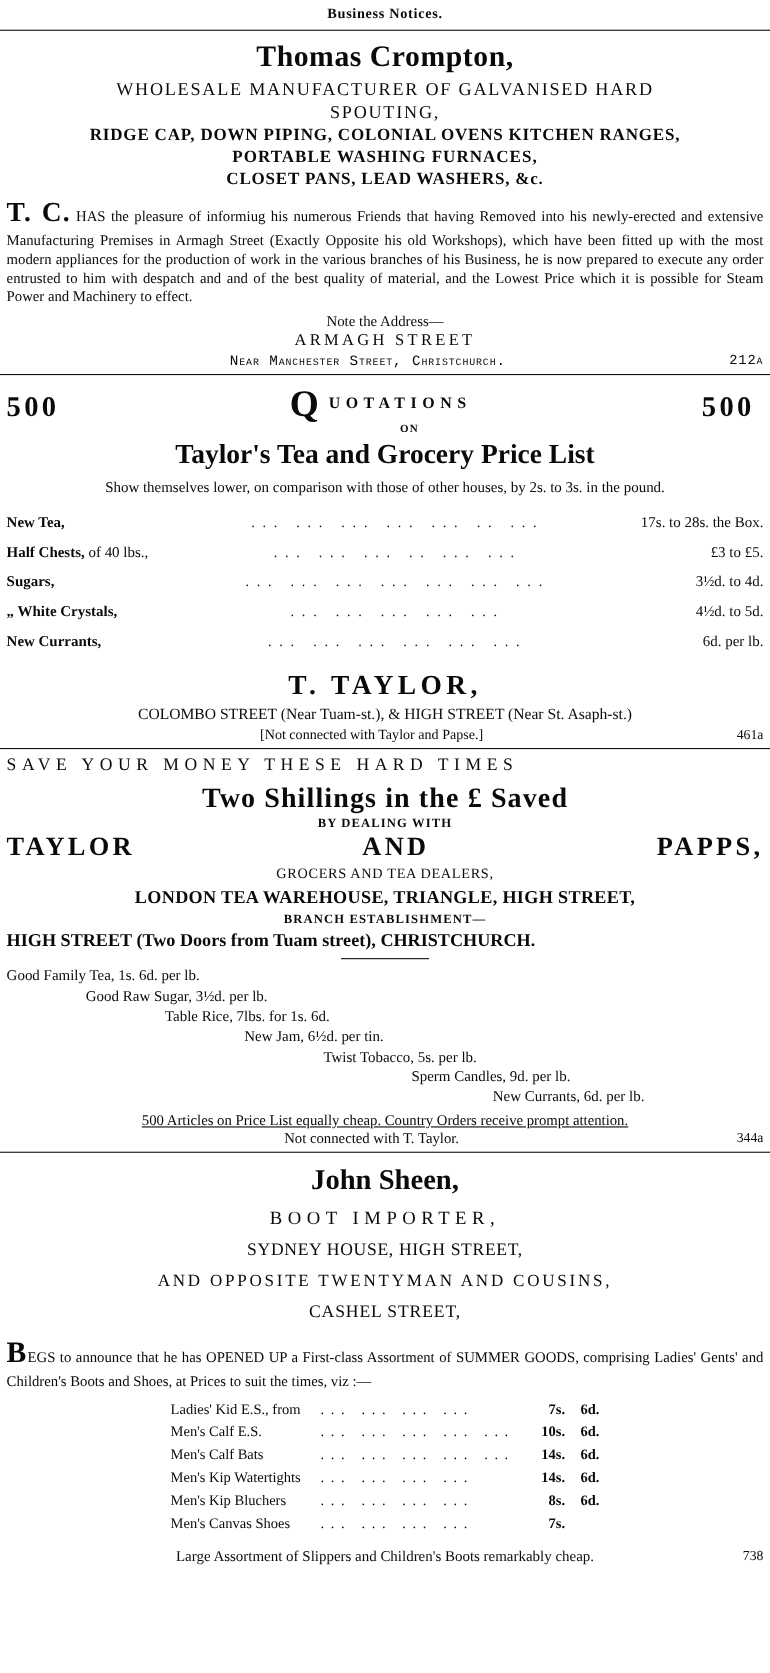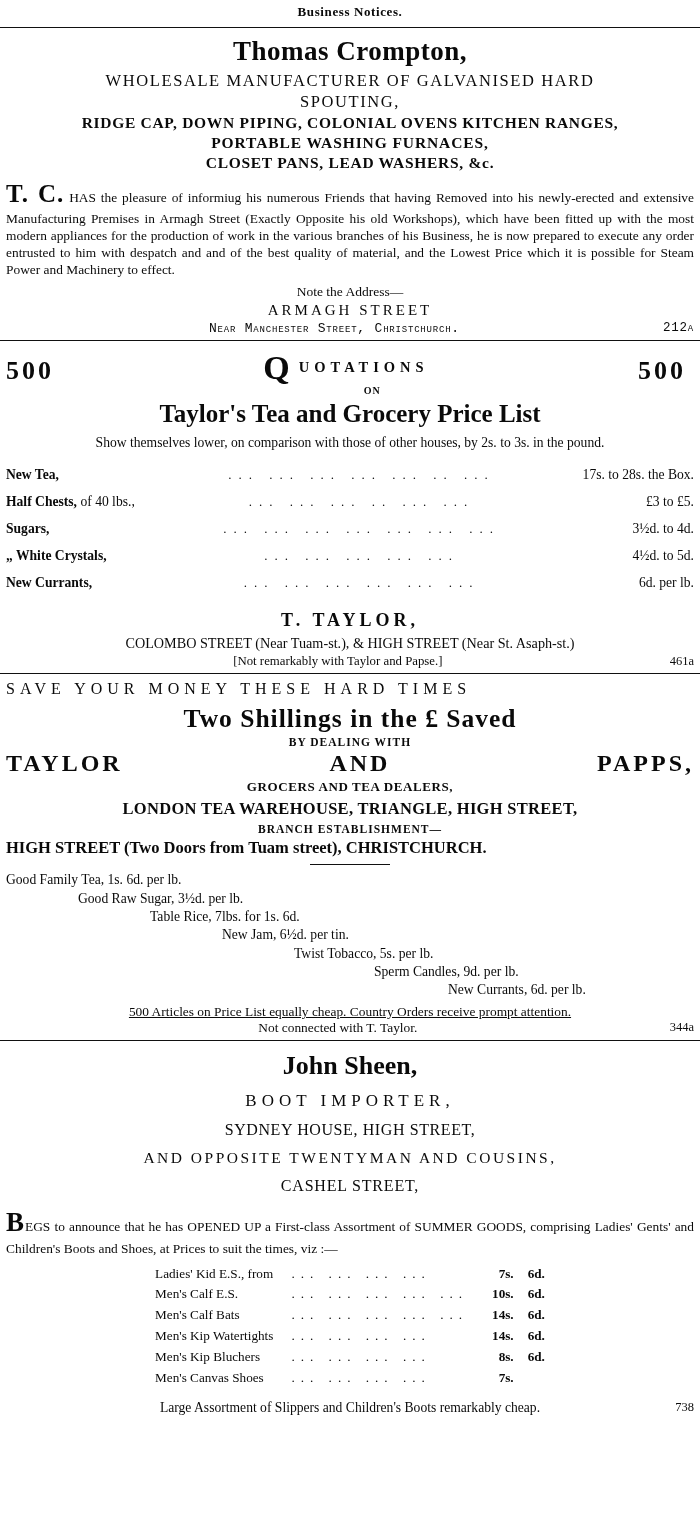--- a/index.html
+++ b/index.html
@@ -175,21 +175,21 @@
     font-size: 13px;
     text-align: center;
   }
   td.val {
     text-align: right;
     white-space: nowrap;
     padding-right: 4px;
   }
   .taylor-name {
     text-align: center;
-    font-size: 18px;
+    font-size: 25px;
     font-weight: bold;
     letter-spacing: 4px;
     margin: 14px 0 4px 0;
   }
   .taylor-addr {
     text-align: center;
     font-size: 14.2px;
     margin: 2px 0;
   }
   .taylor-note {
@@ -223,21 +223,21 @@
     display: flex;
     justify-content: space-between;
     font-size: 24px;
     font-weight: bold;
     letter-spacing: 3px;
     margin: 2px 0;
   }
   .grocers {
     text-align: center;
     font-size: 13px;
-    font-weight: bold;
+    font-weight: normal;
     letter-spacing: 0.6px;
     margin: 2px 0;
   }
   .warehouse {
     text-align: center;
     font-size: 16.5px;
     font-weight: bold;
     letter-spacing: 0.3px;
     margin: 4px 0;
   }
@@ -415,21 +415,21 @@
           </td>
           <td class="dots">...   ...   ...   ...   ...   ...</td>
           <td class="val">6d. per lb.</td>
         </tr>
       </tbody>
     </table>
 
     <div class="taylor-name">T.  TAYLOR,</div>
     <div class="taylor-addr">COLOMBO STREET (Near Tuam-st.), &amp; HIGH STREET (Near St. Asaph-st.)</div>
     <div class="taylor-note">
-      <span>[Not remarkably with Taylor and Papse.]</span>
+      <span>[Not connected with Taylor and Papse.]</span>
       <span class="refnum">461a</span>
     </div>
   </div>
 
   <hr class="rule">
 
   <div class="col">
     <div class="save-line">SAVE    YOUR    MONEY    THESE    HARD    TIMES</div>
     <div class="two-shillings">Two  Shillings  in  the  £  Saved</div>
     <div class="by-dealing">BY DEALING WITH</div>

